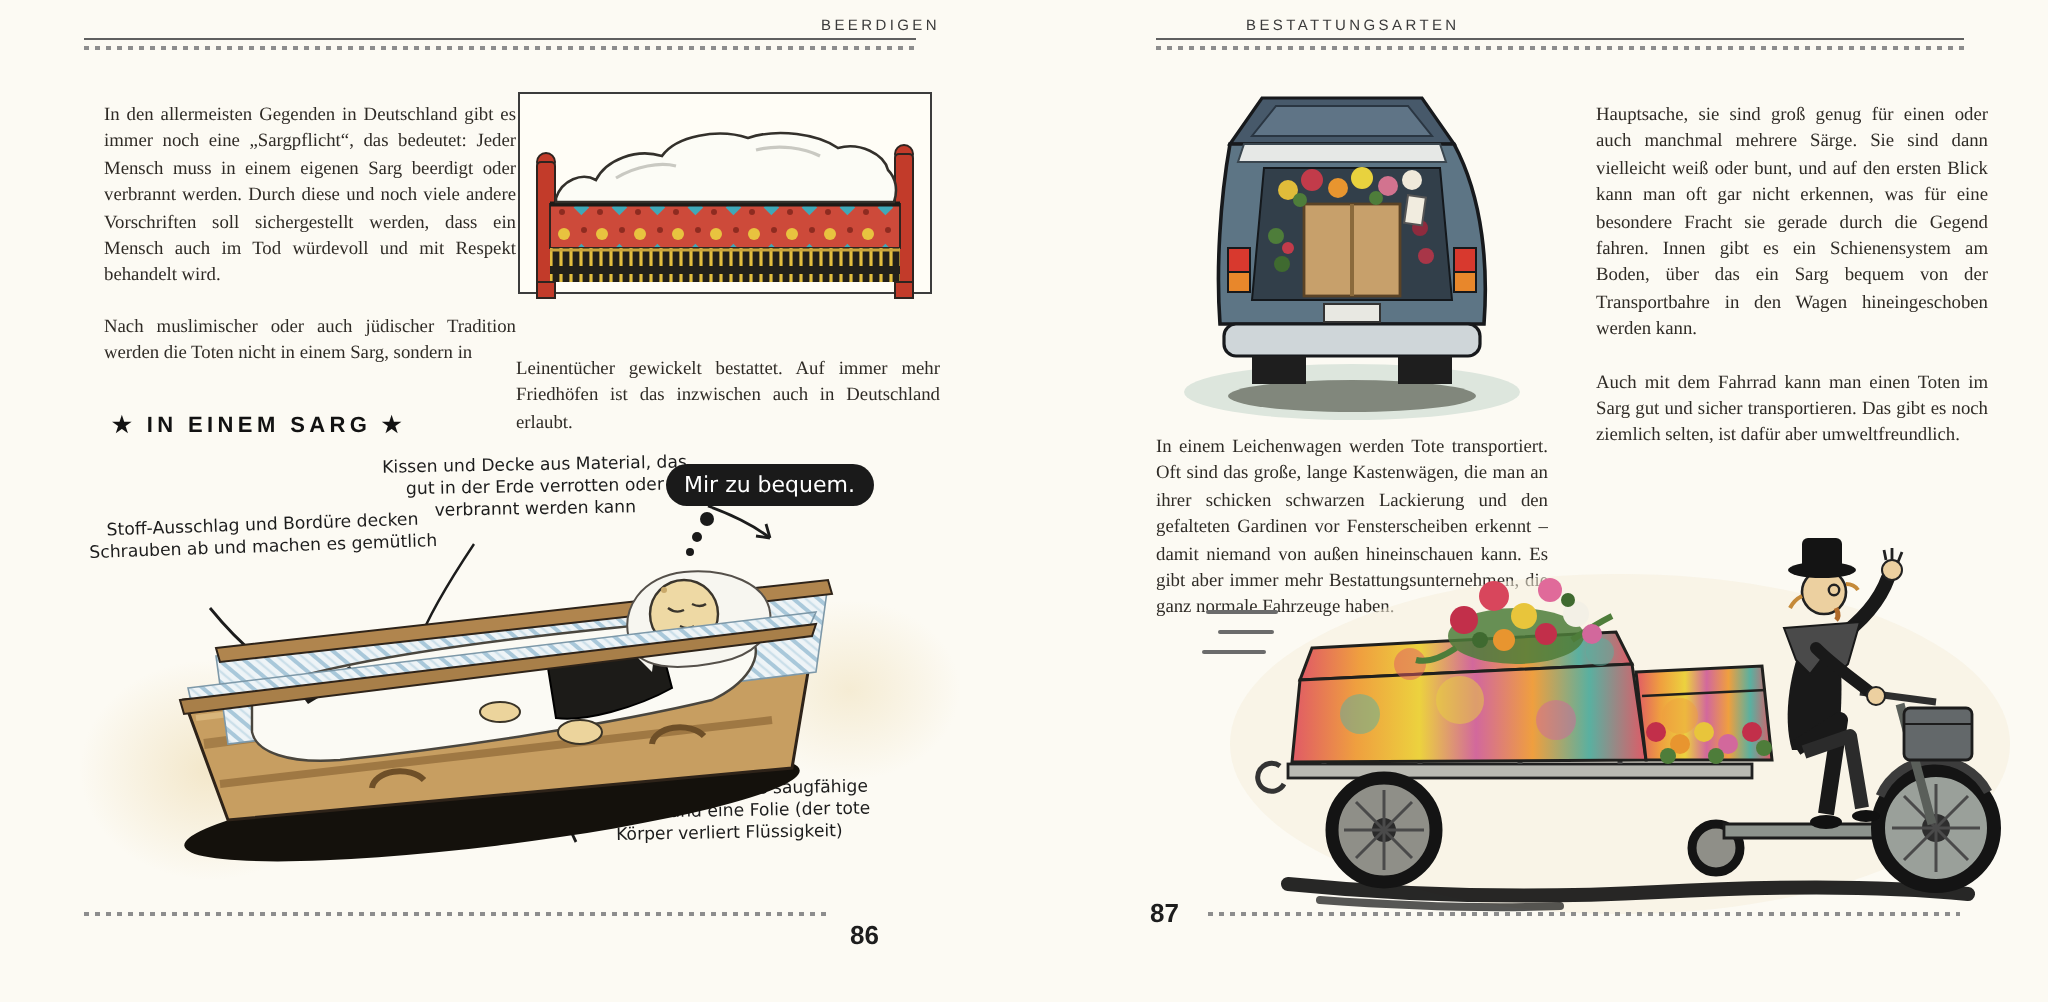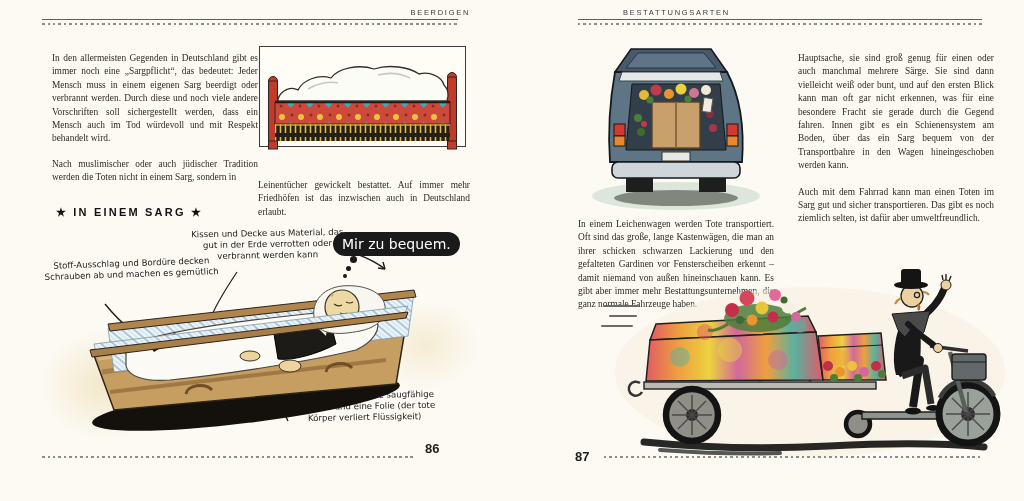--- a/index.html
+++ b/index.html
@@ -9,21 +9,21 @@
   .rule{height:1px;background:#5f5f5f;}
   .dashes{height:2px;background:repeating-linear-gradient(90deg,#8d8d8d 0 2.5px,transparent 2.5px 5.5px);}
   .hdr{font-family:"Liberation Sans",sans-serif;font-size:7.5px;letter-spacing:1.7px;color:#3b3b3b;}
   .body-text{font-size:9.4px;line-height:13.4px;text-align:justify;}
   .body-text p{margin:0;}
   .pagenum{font-family:"Liberation Sans",sans-serif;font-weight:bold;font-size:13px;color:#1d1d1d;}
   .section-heading{font-family:"Liberation Sans",sans-serif;font-weight:bold;font-size:11px;
                    letter-spacing:2.2px;color:#121212;white-space:nowrap;}
   .hand{font-family:"DejaVu Sans",sans-serif;font-size:8.6px;line-height:11px;color:#1c1c1c;
         text-align:center;}
-  .bubble{background:#1a1a1a;color:#fff;font-family:"DejaVu Sans",sans-serif;font-size:14px;
+  .bubble{background:#1a1a1a;color:#fff;font-family:"DejaVu Sans",sans-serif;font-size:11px;
           padding:4px 9px;border-radius:13px;white-space:nowrap;}
   .dot{position:absolute;background:#1a1a1a;border-radius:50%;}
   .wash{border-radius:50%;}
   svg{display:block;}
 </style>
 </head>
 <body>
 
 <div class="spread">
 
@@ -132,21 +132,21 @@
         <path d="M262,33 q4,2 7,0" stroke="#3a352c" stroke-width="1" fill="none"></path>
         <circle cx="254" cy="15" r="1.5" fill="#c9a96a"></circle>
         <path d="M16,64 L330,26 L326,35 L18,73 Z" fill="url(#check)" stroke="#7d98a8" stroke-width=".8"></path>
         <path d="M12,70 L330,32 L328,38 L14,77 Z" fill="#a87f49" stroke="#2e2319"></path>
         <path d="M108,114 a14,9 0 0 1 26,-4" stroke="#6e4f28" stroke-width="3" fill="none"></path>
         <path d="M248,92 a14,9 0 0 1 26,-4" stroke="#6e4f28" stroke-width="3" fill="none"></path>
       </svg>
     </div>
 
     <div class="abs dashes" style="left:42px;top:456px;width:372px;"></div>
-    <div class="abs pagenum" style="left:425px;top:441px;text-align:center;">86</div>
+    <div class="abs pagenum" style="left:425px;top:460px;text-align:center;">86</div>
   </div>
 
   <div>
 
     <div class="abs hdr" style="left:578px;top:8px;margin-left:45px;">BESTATTUNGSARTEN</div>
     <div class="abs rule" style="left:578px;top:19px;width:404px;"></div>
     <div class="abs dashes" style="left:578px;top:23px;width:404px;"></div>
 
     <div class="abs" style="left:586px;top:40px;">
       <svg width="180" height="172" viewBox="0 0 180 172">

